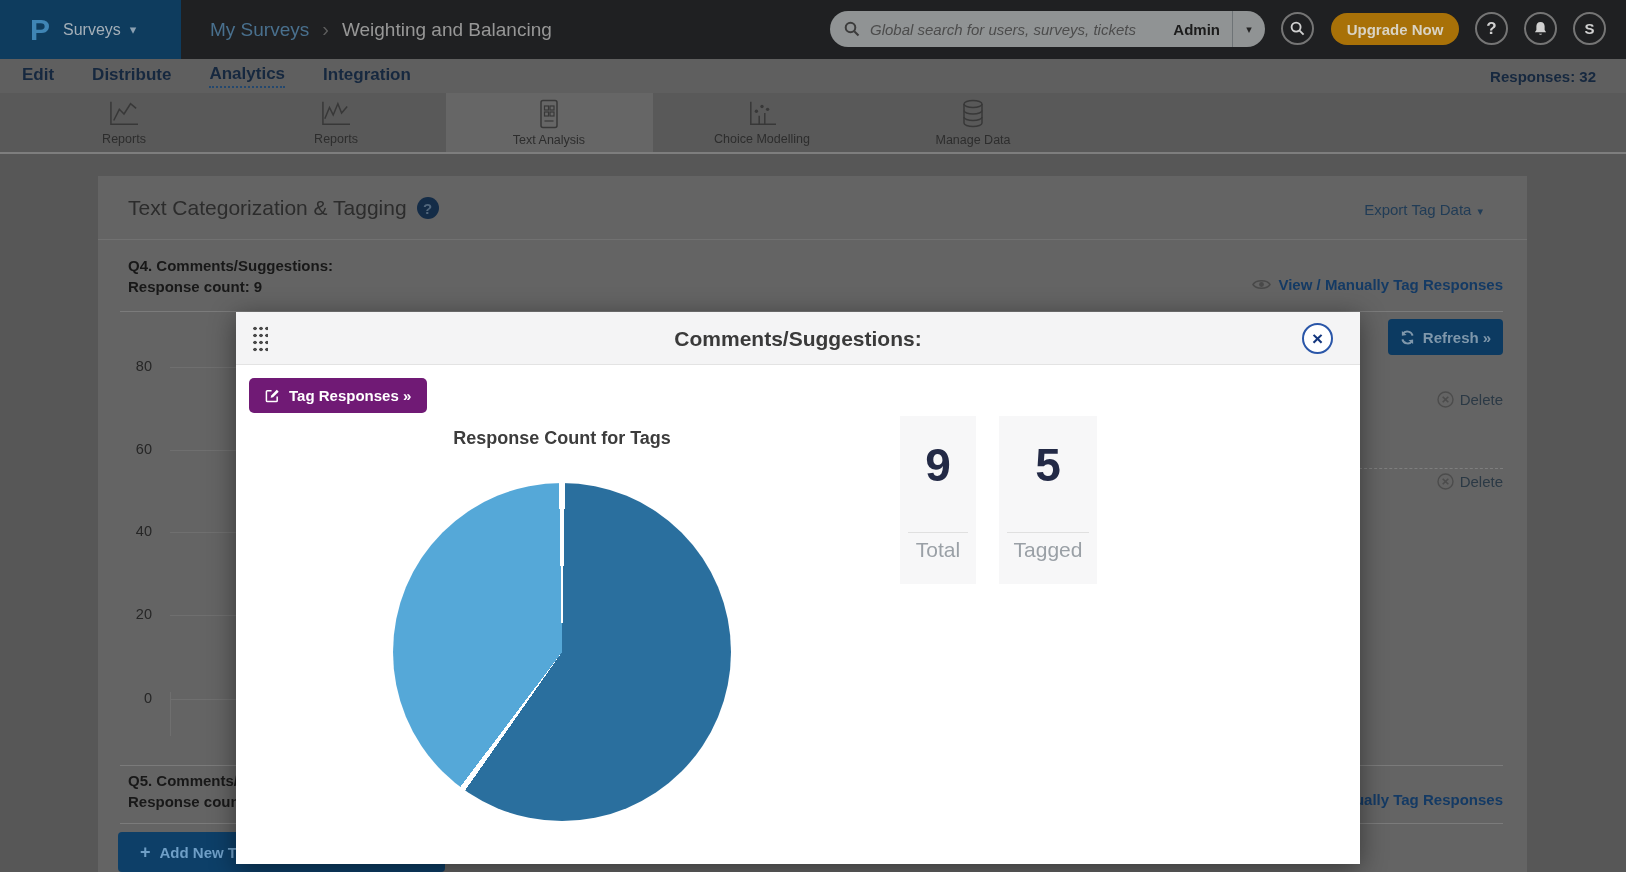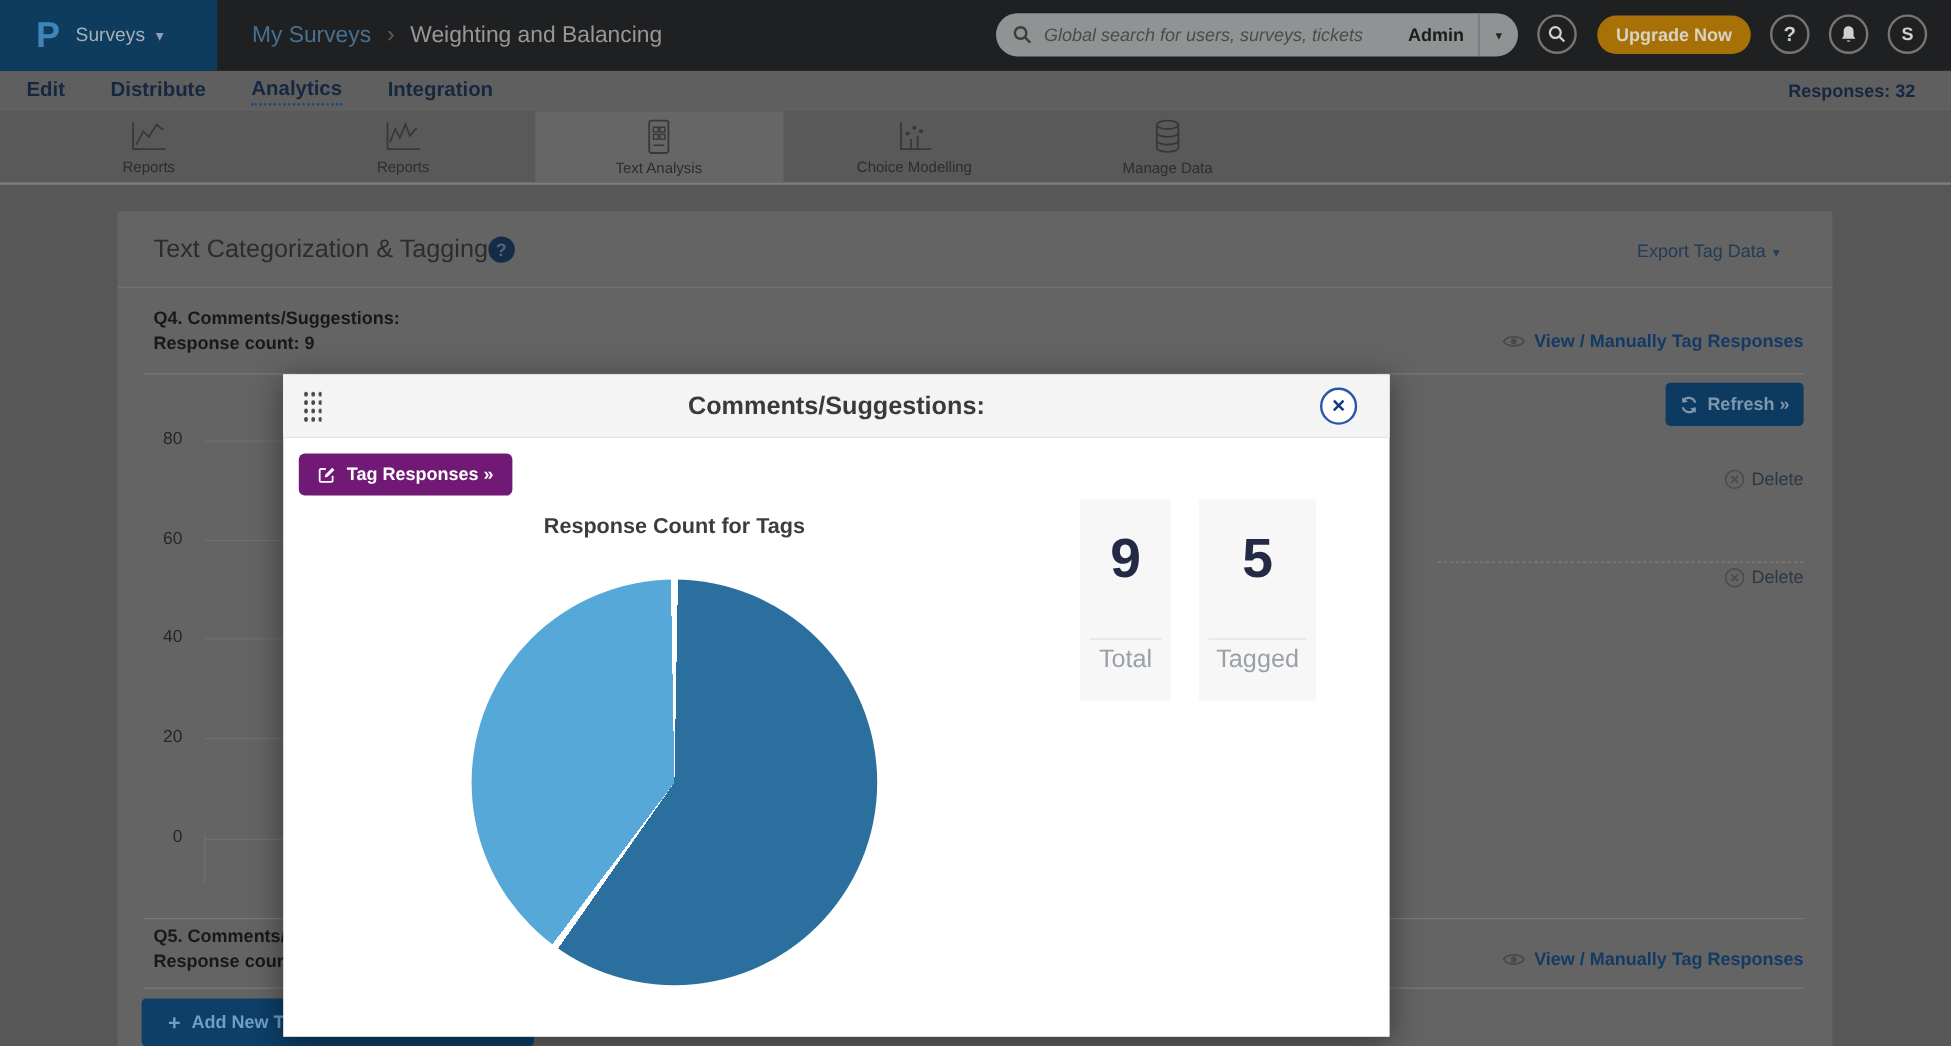--- a/index.html
+++ b/index.html
@@ -39,21 +39,21 @@
 
   
   .toolbar { position:absolute; top:93px; left:0; width:1626px; height:61px; background:#595959; border-bottom:2px solid #7e7e7e; }
   .tool-item { position:absolute; top:0; height:59px; width:160px; display:flex; flex-direction:column; align-items:center; justify-content:center; gap:4px; cursor:pointer; }
   .tool-item .label { font-size:12.5px; color:#2d2d2d; }
   .tool-active-bg { position:absolute; left:446px; top:0; width:207px; height:59px; background:#666666; }
   .tool-caret { position:absolute; top:120px; font-size:11px; color:#222; cursor:pointer; }
 
   
   .card { position:absolute; left:98px; top:176px; width:1429px; height:696px; background:#646464; z-index:1; }
-  .card-title-row { position:absolute; left:30px; top:20px; display:flex; align-items:center; }
+  .card-title-row { position:absolute; left:30px; top:20px; display:flex; align-items:center; gap:10px; }
   .card-title { font-size:21px; color:#2c2c2c; }
   .help-badge { width:22px; height:22px; border-radius:50%; background:#142c47; color:#52677c; font-size:15px; font-weight:bold; display:flex; align-items:center; justify-content:center; cursor:pointer; }
   .export-link { position:absolute; right:44px; top:25px; font-size:15px; color:#213c56; cursor:pointer; }
   .export-link .caret { font-size:11px; margin-left:6px; }
   .card-header-divider { position:absolute; left:0; right:0; top:63px; border-top:1px solid #717171; }
   .q-title { position:absolute; left:30px; font-size:15px; font-weight:bold; color:#181818; }
   .q4-title { top:81px; }
   .q4-count { top:102px; }
   .view-link { position:absolute; right:24px; display:flex; align-items:center; gap:7px; font-size:15px; font-weight:bold; color:#143a64; cursor:pointer; }
   .view-q4 { top:100px; }
@@ -70,21 +70,21 @@
   .axis-v { position:absolute; left:72px; top:516px; width:1px; height:44px; background:#6f6f6f; }
   .delete-row { position:absolute; right:24px; display:flex; align-items:center; gap:6px; font-size:15px; color:#2b3945; cursor:pointer; }
   .del-1 { top:215px; } .del-2 { top:297px; }
   .dashed-line { position:absolute; right:24px; left:1100px; top:292px; border-top:1px dashed #7e7e7e; }
   .q5-title { top:596px; }
   .q5-count { top:617px; }
   .add-tag-btn { position:absolute; left:20px; top:656px; width:327px; height:40px; background:#0d3f68; border:0; border-radius:4px; color:#6f9fc7; font-size:15px; font-weight:bold; font-family:inherit; display:flex; align-items:center; padding-left:22px; gap:9px; cursor:pointer; }
   .add-tag-btn .plus { font-size:18px; font-weight:bold; }
 
   
-  .modal { position:absolute; left:236px; top:312px; width:922px; height:552px; background:#ffffff; box-shadow:0 5px 25px rgba(0,0,0,0.45); z-index:10; }
+  .modal { position:absolute; left:236px; top:312px; width:1124px; height:552px; background:#ffffff; box-shadow:0 5px 25px rgba(0,0,0,0.45); z-index:10; }
   .modal-header { position:absolute; left:0; top:0; width:100%; height:53px; background:#f4f4f5; border-bottom:1px solid #e3e3e3; cursor:move; }
   .drag-handle { position:absolute; left:16px; top:13px; width:16px; height:28px;
       background-image:radial-gradient(#4a4a4a 1.6px, transparent 1.8px); background-size:6px 7px; }
   .modal-title { width:100%; text-align:center; line-height:53px; font-size:21px; font-weight:bold; color:#3a3a3a; }
   .modal-close { position:absolute; right:27px; top:11px; width:31px; height:31px; border:2px solid #2a56a8; border-radius:50%; background:#fff; color:#14377e; font-size:19px; font-weight:bold; line-height:26px; text-align:center; cursor:pointer; font-family:inherit; }
   .tag-btn { position:absolute; left:13px; top:66px; height:35px; padding:0 16px; background:#701a75; border:0; border-radius:5px; color:#ffffff; font-size:15px; font-weight:bold; font-family:inherit; display:flex; align-items:center; gap:9px; cursor:pointer; }
   .pie-title { position:absolute; left:157px; top:116px; width:338px; text-align:center; font-size:18px; font-weight:bold; color:#3c3c3c; }
   .pie { position:absolute; left:157px; top:171px; width:338px; height:338px; border-radius:50%; }
   .stat-card { position:absolute; top:104px; height:168px; background:#f7f7f8; display:flex; flex-direction:column; align-items:center; justify-content:space-between; padding:26px 8px 22px 8px; }
   .stat-total { left:664px; width:76px; }

